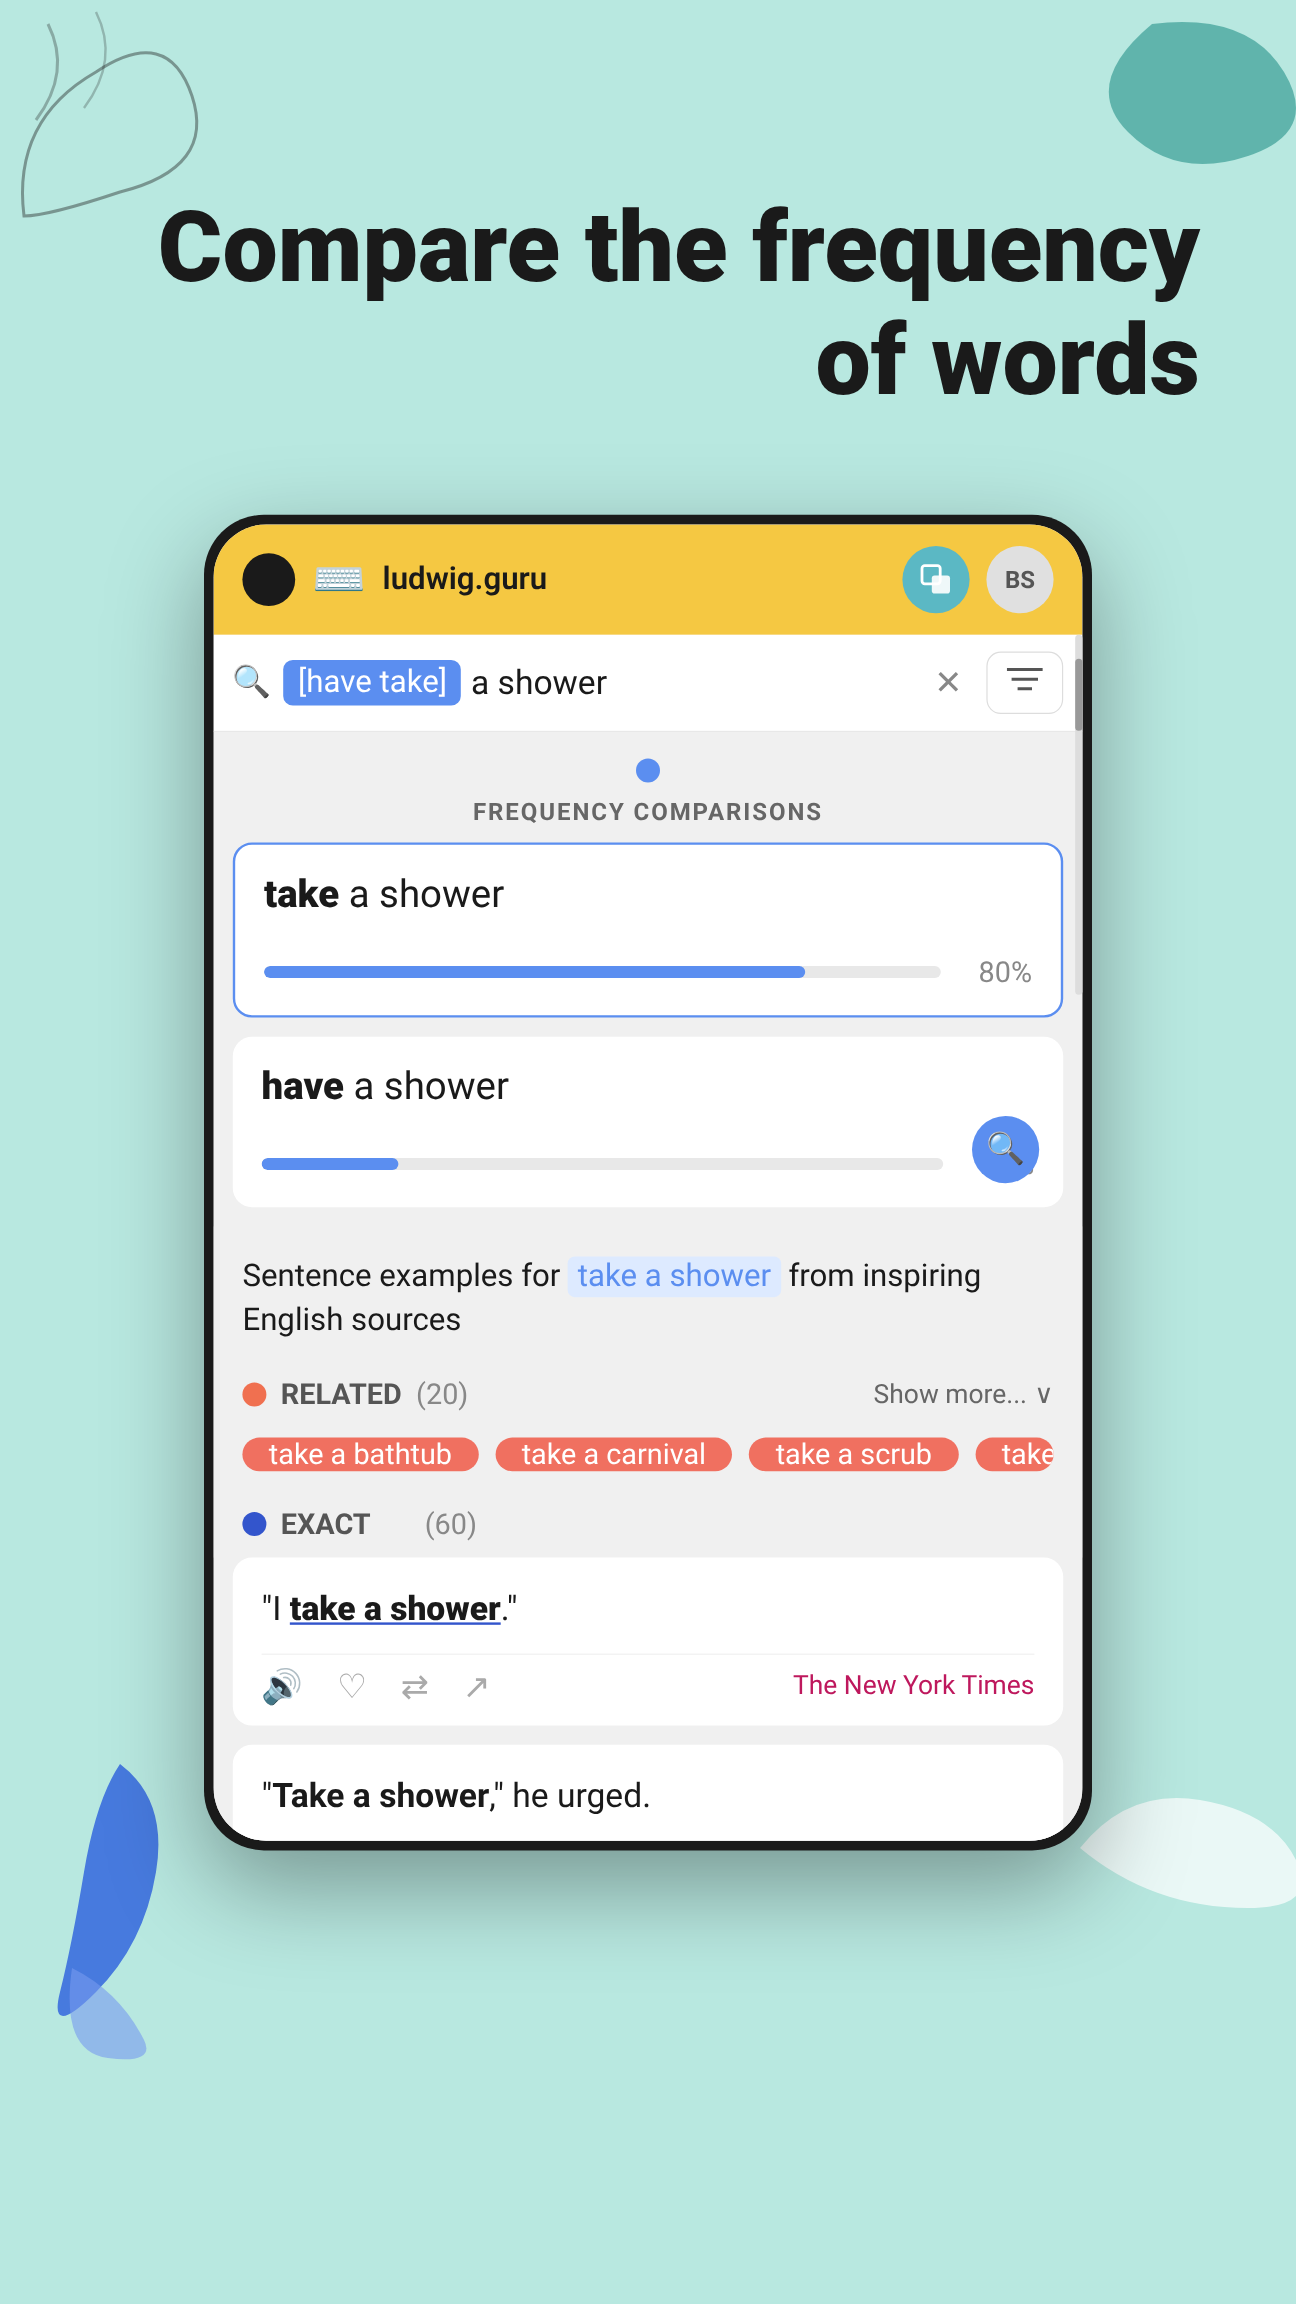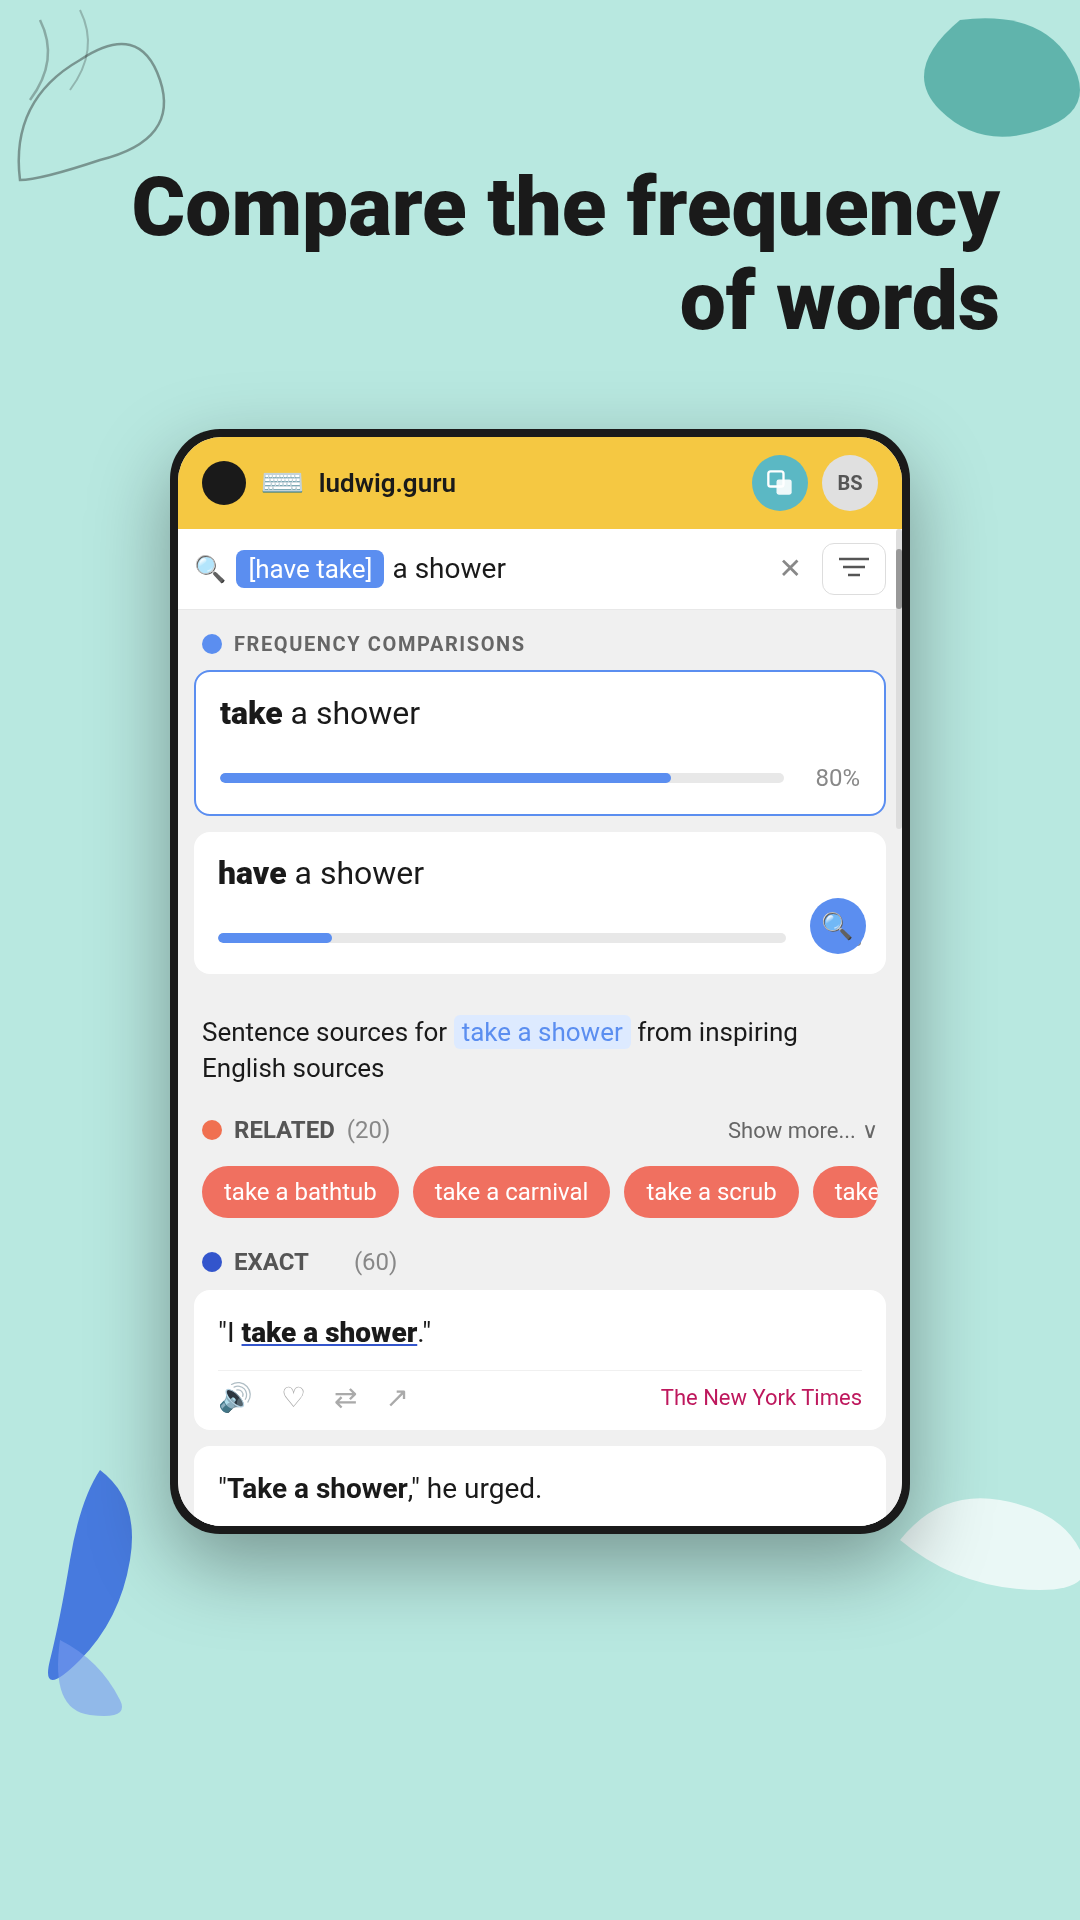--- a/index.html
+++ b/index.html
@@ -189,20 +189,21 @@
     .section-label {
       display: flex;
       align-items: center;
       gap: 12px;
       padding: 22px 24px 14px;
       font-size: 20px;
       font-weight: 700;
       color: #666;
       letter-spacing: 0.08em;
       text-transform: uppercase;
+      flex-direction: column;
     }
 
     .dot-blue {
       width: 20px; height: 20px;
       background: #5b8ef0;
       border-radius: 50%;
     }
     .dot-orange {
       width: 20px; height: 20px;
       background: #f07050;
@@ -329,21 +330,21 @@
       display: flex;
       gap: 14px;
       padding: 8px 24px 16px;
       overflow-x: hidden;
       background: #f0f0f0;
     }
 
     .tag {
       background: #f07060;
       color: white;
-      padding: 12px 22px;
+      padding: 0 22px;
       border-radius: 30px;
       font-size: 24px;
       white-space: nowrap;
     }
 
     
     .exact-row {
       display: flex;
       align-items: center;
       gap: 12px;
@@ -522,21 +523,21 @@
               <div class="freq-bar-fill" style="width: 20%;"></div>
             </div>
             <span class="freq-pct">20%</span>
           </div>
           <div class="search-circle-btn">
             <span>🔍</span>
           </div>
         </div>
 
         <div class="sentence-header">
-          <span>Sentence sources for </span><span class="sent-highlight">take a shower</span><span> from inspiring English sources</span>
+          <span>Sentence examples for </span><span class="sent-highlight">take a shower</span><span> from inspiring English sources</span>
         </div>
 
         <div class="related-row">
           <div class="related-left">
             <div class="dot-orange"></div>
             <span>RELATED</span>
             <span class="related-count">(20)</span>
           </div>
           <div class="show-more">
             <span>Show more...</span>

